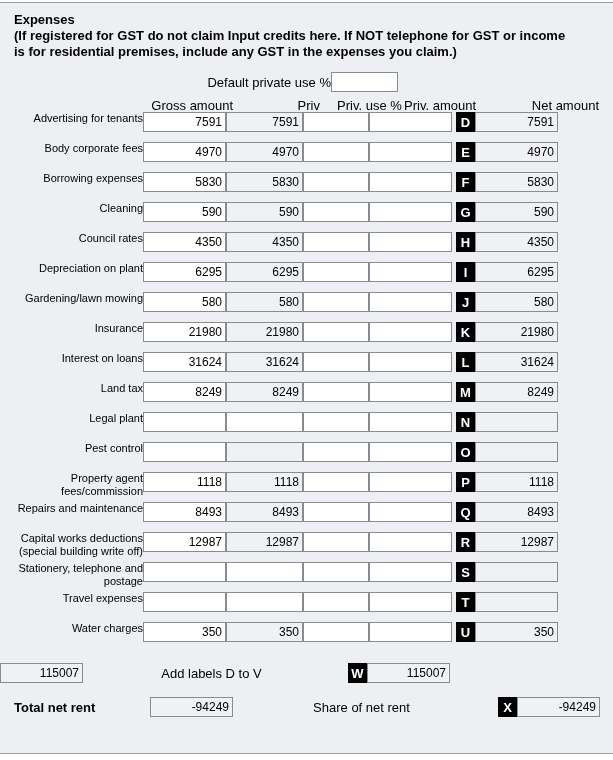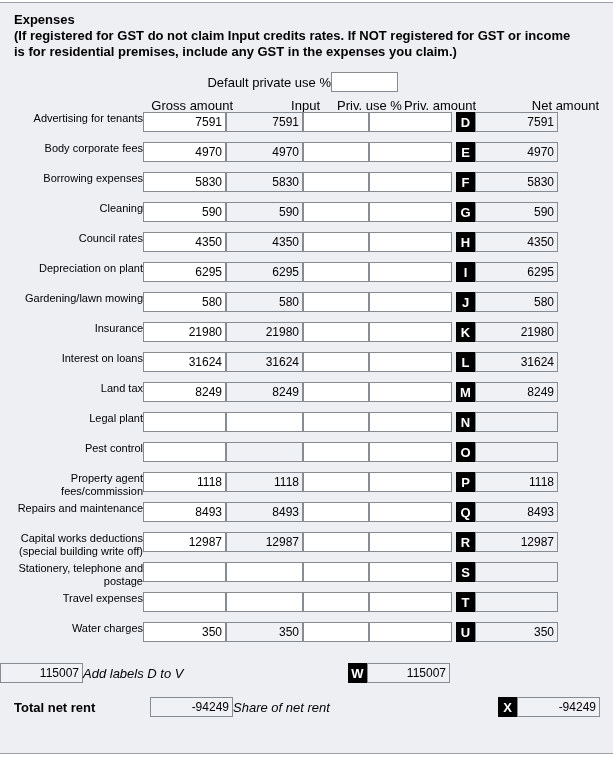--- a/index.html
+++ b/index.html
@@ -74,44 +74,43 @@
   .total-row{display:flex;align-items:center;height:20px;}
   .total-row.first{margin-top:11px;}
   .total-row.second{margin-top:14px;}
   .total-label{
     width:136px;padding-left:14px;
     font-size:13px;font-weight:bold;text-align:left;
     box-sizing:content-box;
   }
   .f-total{width:83px;border-color:#7e8389;}
   .total-right-label{
-    width:257px;text-align:left;padding-right:4px;
+    width:257px;text-align:center;padding-right:4px;
     font-size:13px;
-    font-style:italic;
   }
 </style>
 </head>
 <body>
 
 <div class="page">
   <div class="top-rule"></div>
   <div class="content">
 
     <div class="title">Expenses</div>
-    <div class="note">(If registered for GST do not claim Input credits rates. If NOT registered for GST or income</div>
+    <div class="note">(If registered for GST do not claim Input credits here. If NOT telephone for GST or income</div>
     <div class="note">is for residential premises, include any GST in the expenses you claim.)</div>
 
     <div class="default-row">
       <div class="default-label">Default private use %</div>
       <input class="fld f-default" type="text" value="" style="">
     </div>
 
     <div class="header-row">
       <div class="hdr-gross">Gross amount</div>
-      <div class="hdr-share">Input</div>
+      <div class="hdr-share">Priv</div>
       <div class="hdr-privuse">Priv. use %</div>
       <div class="hdr-pamt">Priv. amount</div>
       <div class="hdr-net">Net amount</div>
     </div>
 
     <div class="rows">
   <div class="row">
     <div class="row-label">Advertising for tenants</div>
     <input class="fld f-gross" type="text" value="7591" style="">
     <input class="fld f-share ro" type="text" value="7591" style="">

